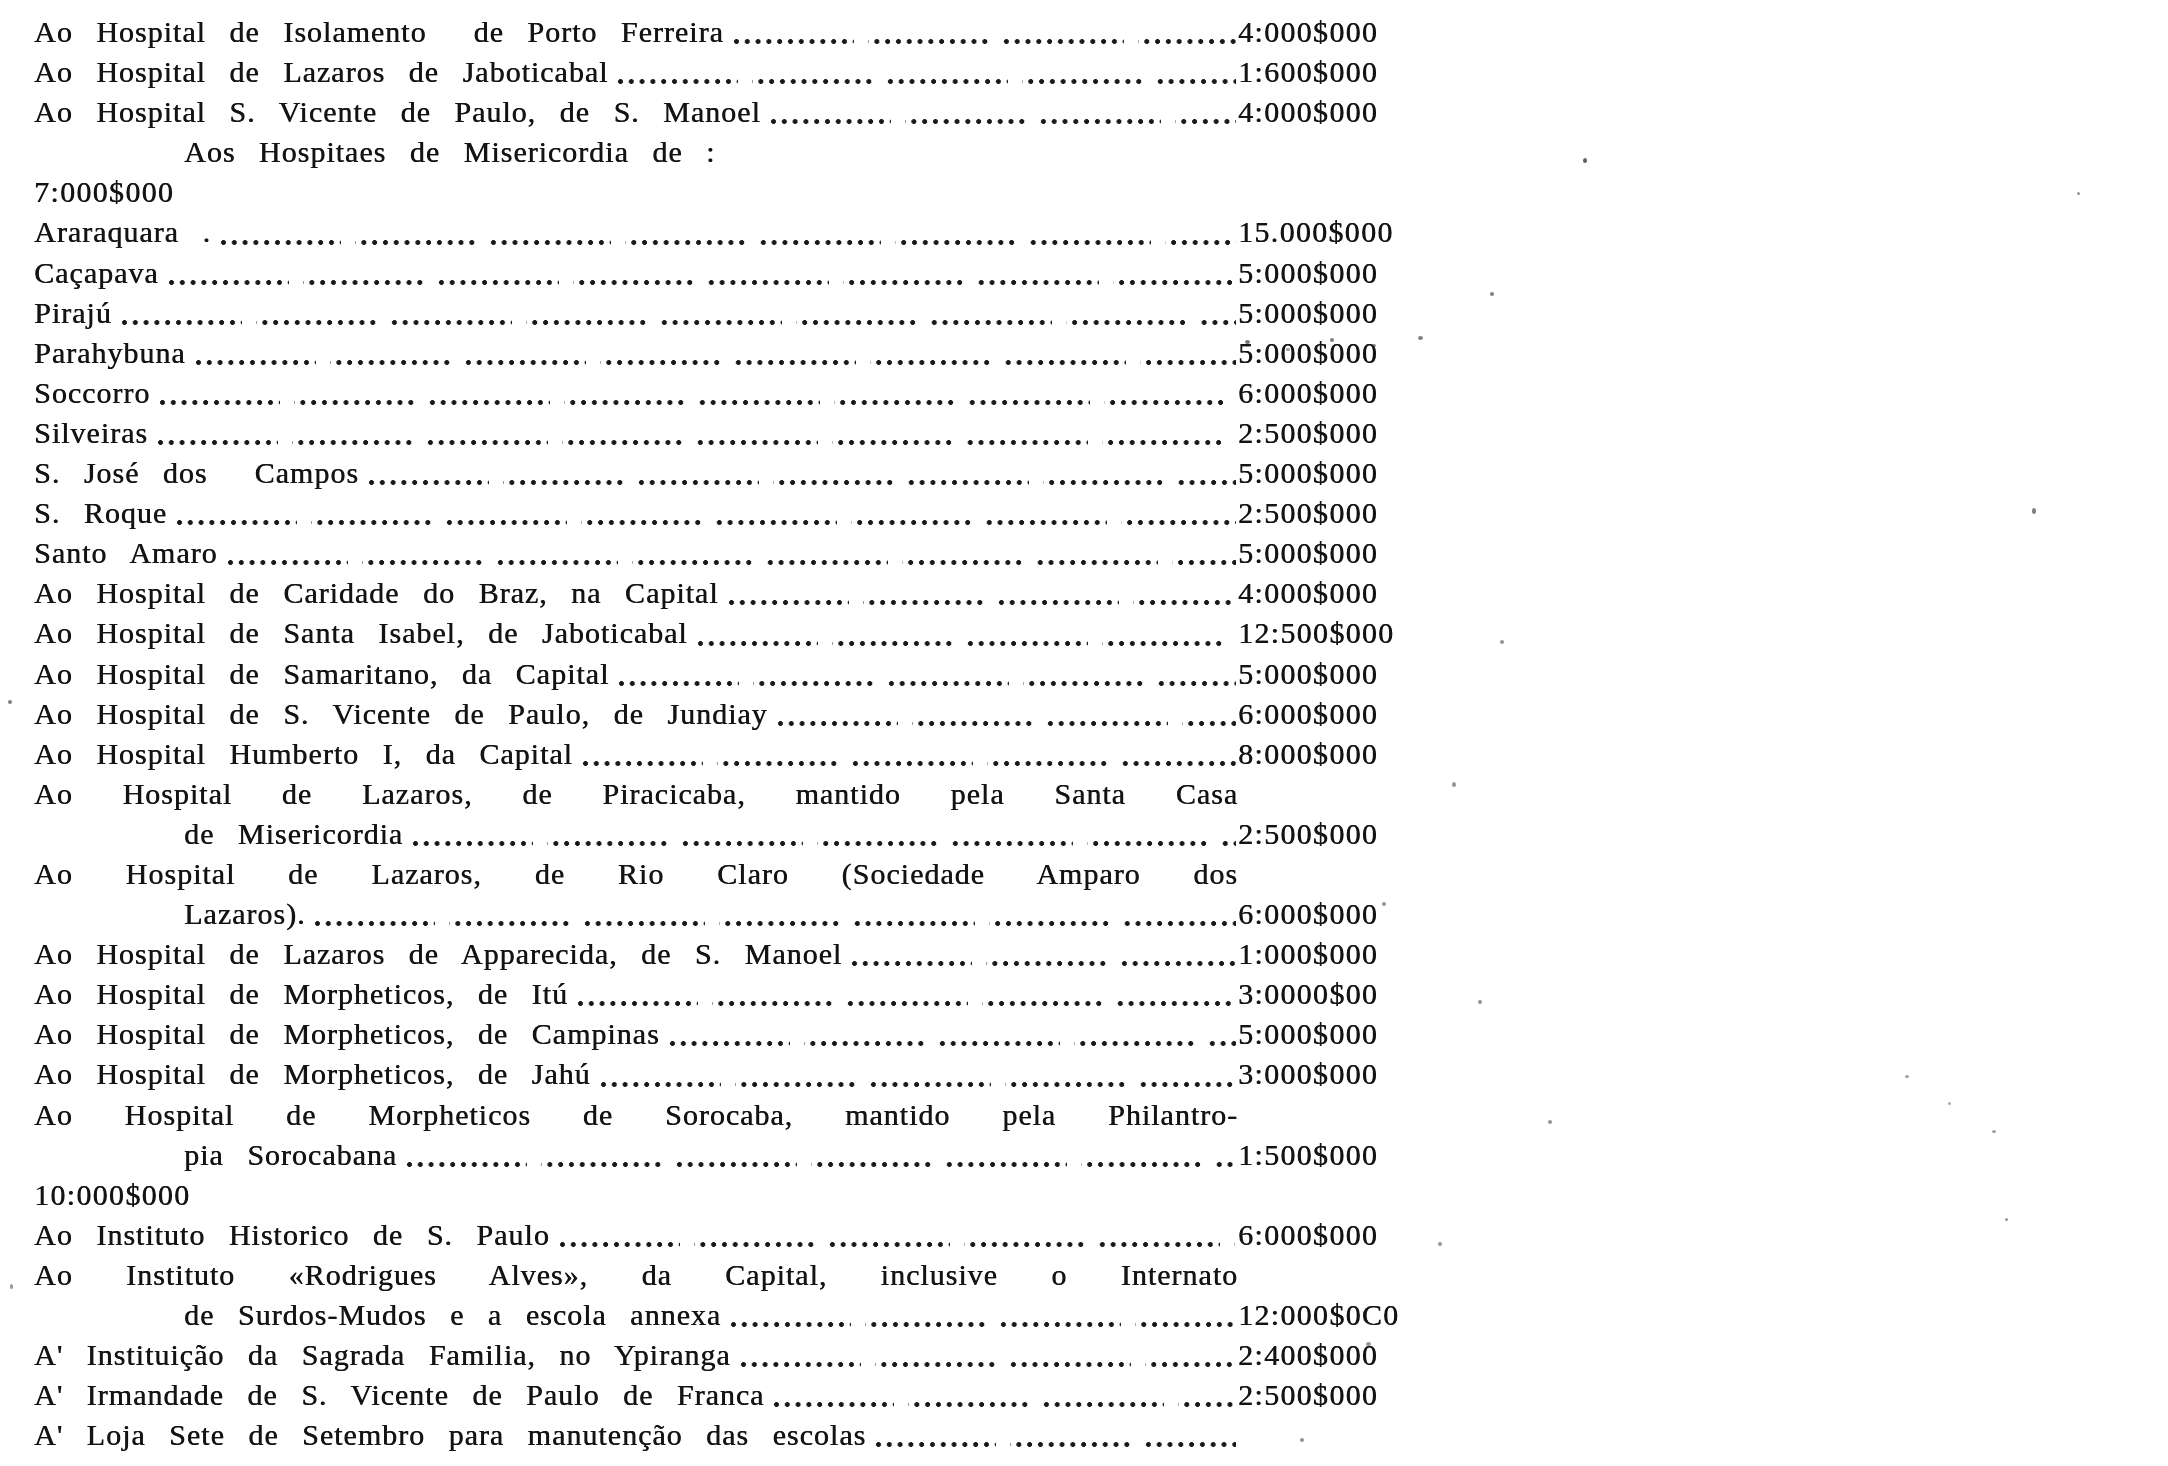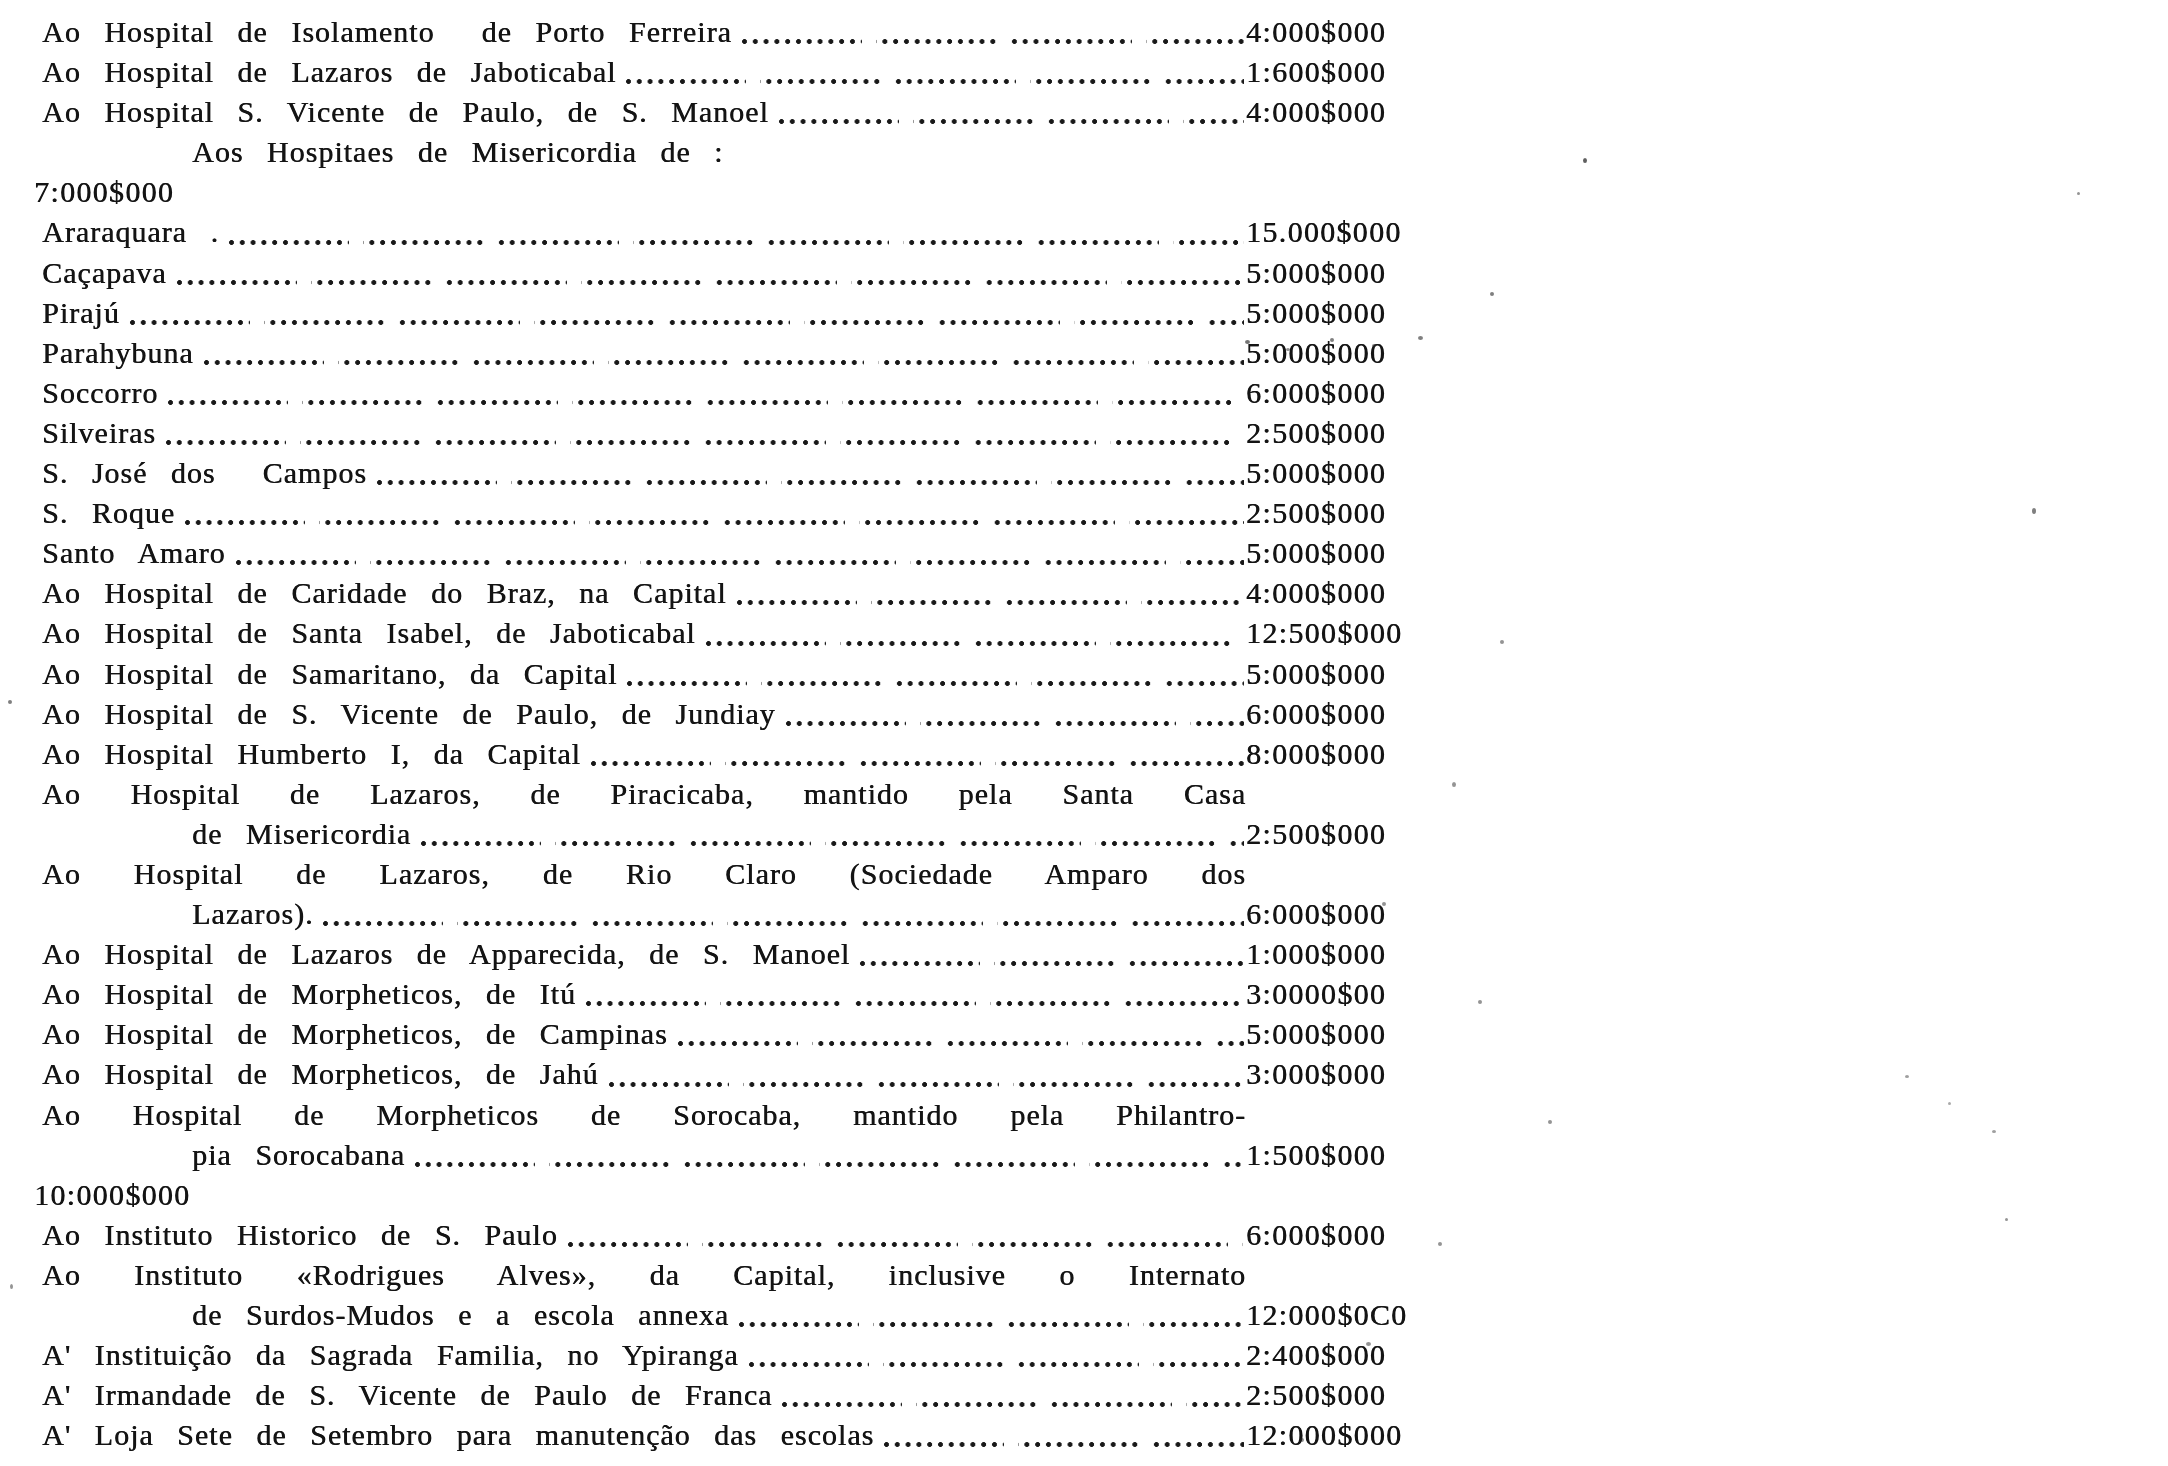--- a/index.html
+++ b/index.html
@@ -26,21 +26,20 @@
     word-spacing:0.5em;
     white-space:pre;
     text-shadow:0.5px 0 0 #141414;
   }
   .cell-label{
     flex:0 0 1204px;
     box-sizing:border-box;
     display:flex;
     align-items:flex-end;
     overflow:hidden;
-    margin-left:8px;
   }
   .row.indent .cell-label{ padding-left:150px; }
   .row.justify{ white-space:normal; }
   .row.justify .cell-label{
     display:block;
     text-align:justify;
     text-align-last:justify;
   }
   .label{ flex:0 0 auto; }
   .leader{
@@ -340,21 +339,20 @@
       <span class="leader"></span>
     </div>
     <div class="cell-amount">2:500$000</div>
   </div>
 
   <div class="row">
     <div class="cell-label">
       <span class="label">A' Loja Sete de Setembro para manutenção das escolas</span>
       <span class="leader"></span>
     </div>
-    <div class="cell-amount">12:000$000</div>
   </div>
 </main>
 
 <i class="speck" style="left:1583px;top:158px;width:4px;height:5px;opacity:.75"></i>
 <i class="speck" style="left:1490px;top:292px;width:4px;height:4px;opacity:.6"></i>
 <i class="speck" style="left:1245px;top:340px;width:5px;height:4px;opacity:.65"></i>
 <i class="speck" style="left:1286px;top:348px;width:4px;height:3px;opacity:.5"></i>
 <i class="speck" style="left:1330px;top:338px;width:4px;height:4px;opacity:.6"></i>
 <i class="speck" style="left:1372px;top:344px;width:4px;height:3px;opacity:.55"></i>
 <i class="speck" style="left:1418px;top:336px;width:5px;height:4px;opacity:.6"></i>

